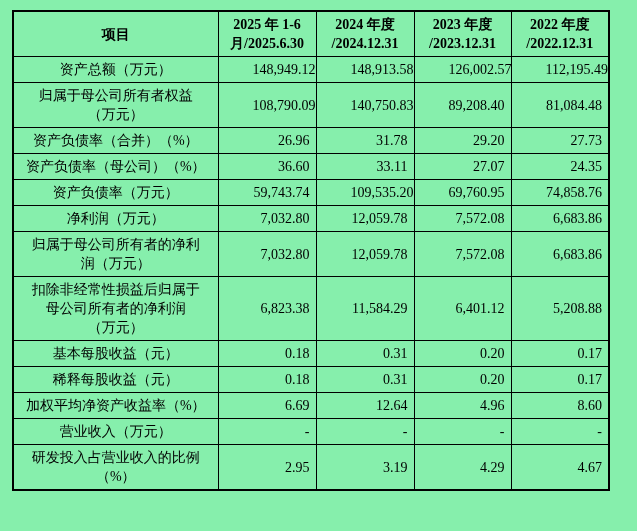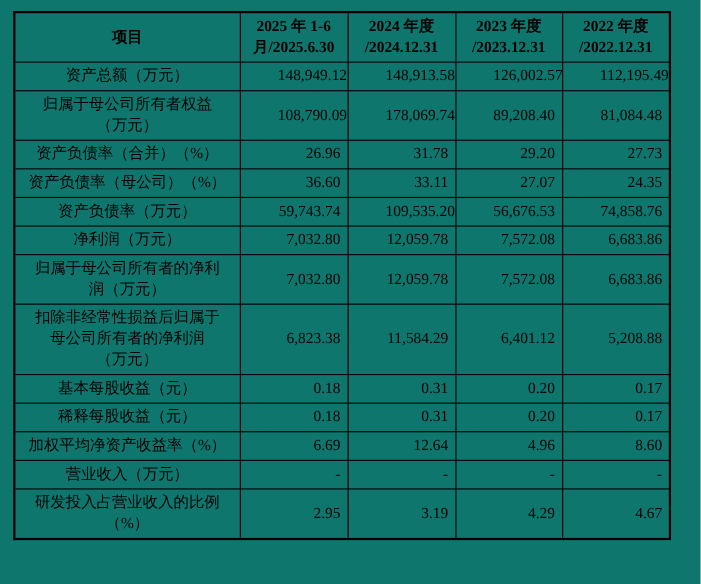--- a/index.html
+++ b/index.html
@@ -4,21 +4,21 @@
 <style>
   html, body {
     margin: 0;
     padding: 0;
     background: #ffffff;
   }
   .page {
     position: relative;
     width: 637px;
     height: 531px;
-    background: #0f766e;
+    background: #86efac;
     font-family: "Liberation Serif", "DejaVu Serif", serif;
     color: #000000;
     box-sizing: border-box;
     padding: 10px 0 0 12px;
   }
   table.fin-table {
     border-collapse: collapse;
     table-layout: fixed;
     width: 596px;
     border: 2.5px solid #000000;
@@ -79,21 +79,21 @@
         <th class="row-label">资产总额（万元）</th>
         <td class="num">148,949.12</td>
         <td class="num">148,913.58</td>
         <td class="num">126,002.57</td>
         <td class="num">112,195.49</td>
       </tr>
       <tr>
         <th class="row-label">归属于母公司所有者权益
 （万元）</th>
         <td class="num">108,790.09</td>
-        <td class="num">178,069.74</td>
+        <td class="num">140,750.83</td>
         <td class="num">89,208.40</td>
         <td class="num">81,084.48</td>
       </tr>
       <tr>
         <th class="row-label">资产负债率（合并）（%）</th>
         <td class="num">26.96</td>
         <td class="num">31.78</td>
         <td class="num">29.20</td>
         <td class="num">27.73</td>
       </tr>
@@ -101,21 +101,21 @@
         <th class="row-label">资产负债率（母公司）（%）</th>
         <td class="num">36.60</td>
         <td class="num">33.11</td>
         <td class="num">27.07</td>
         <td class="num">24.35</td>
       </tr>
       <tr>
         <th class="row-label">资产负债率（万元）</th>
         <td class="num">59,743.74</td>
         <td class="num">109,535.20</td>
-        <td class="num">56,676.53</td>
+        <td class="num">69,760.95</td>
         <td class="num">74,858.76</td>
       </tr>
       <tr>
         <th class="row-label">净利润（万元）</th>
         <td class="num">7,032.80</td>
         <td class="num">12,059.78</td>
         <td class="num">7,572.08</td>
         <td class="num">6,683.86</td>
       </tr>
       <tr>

